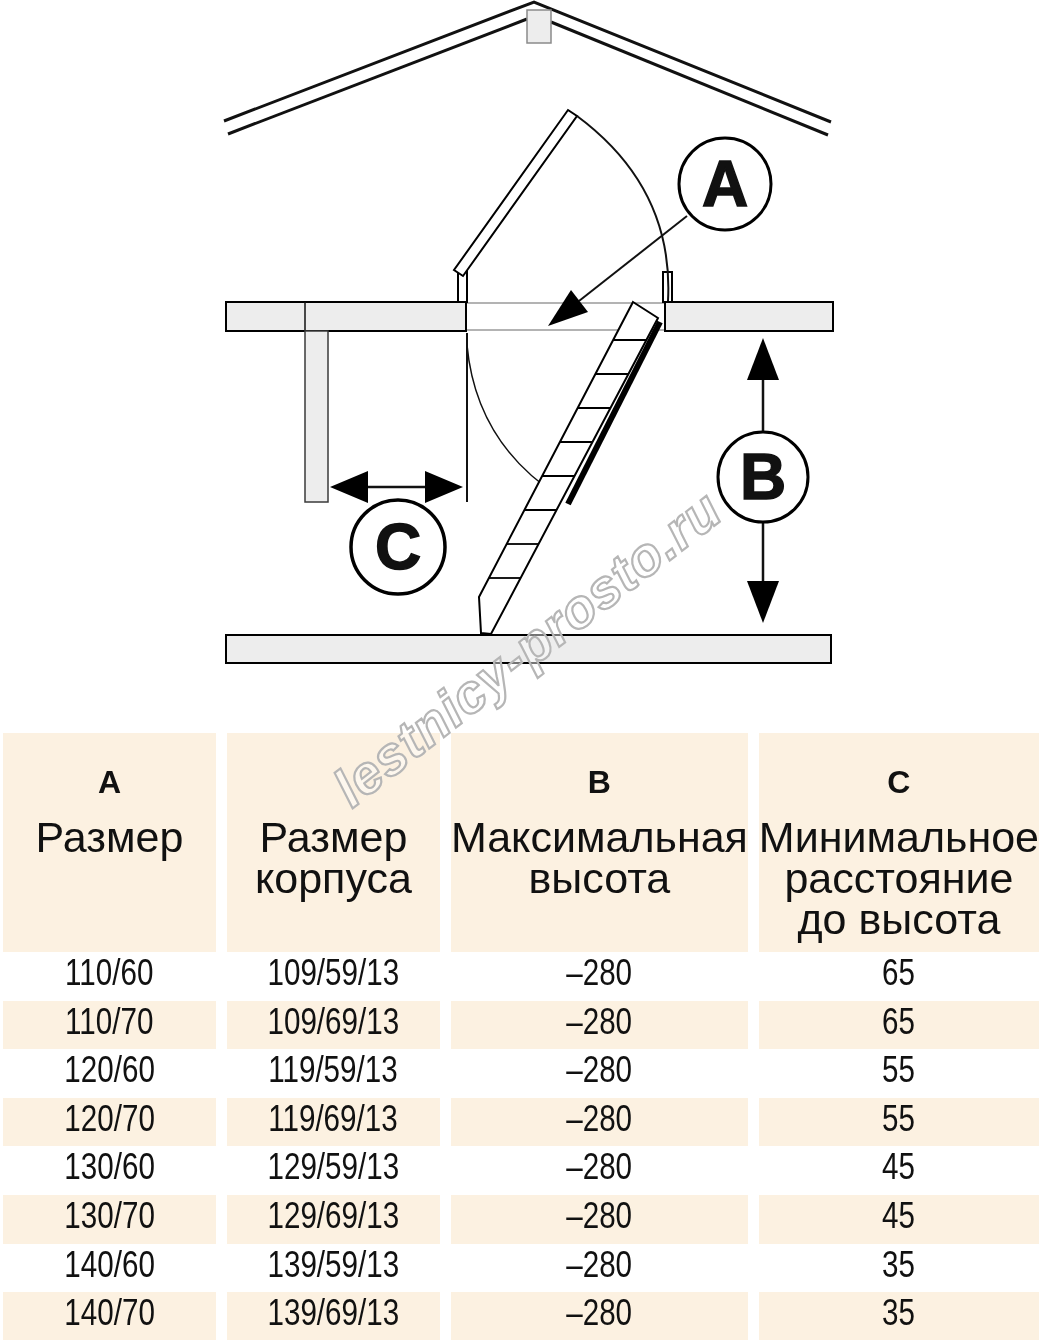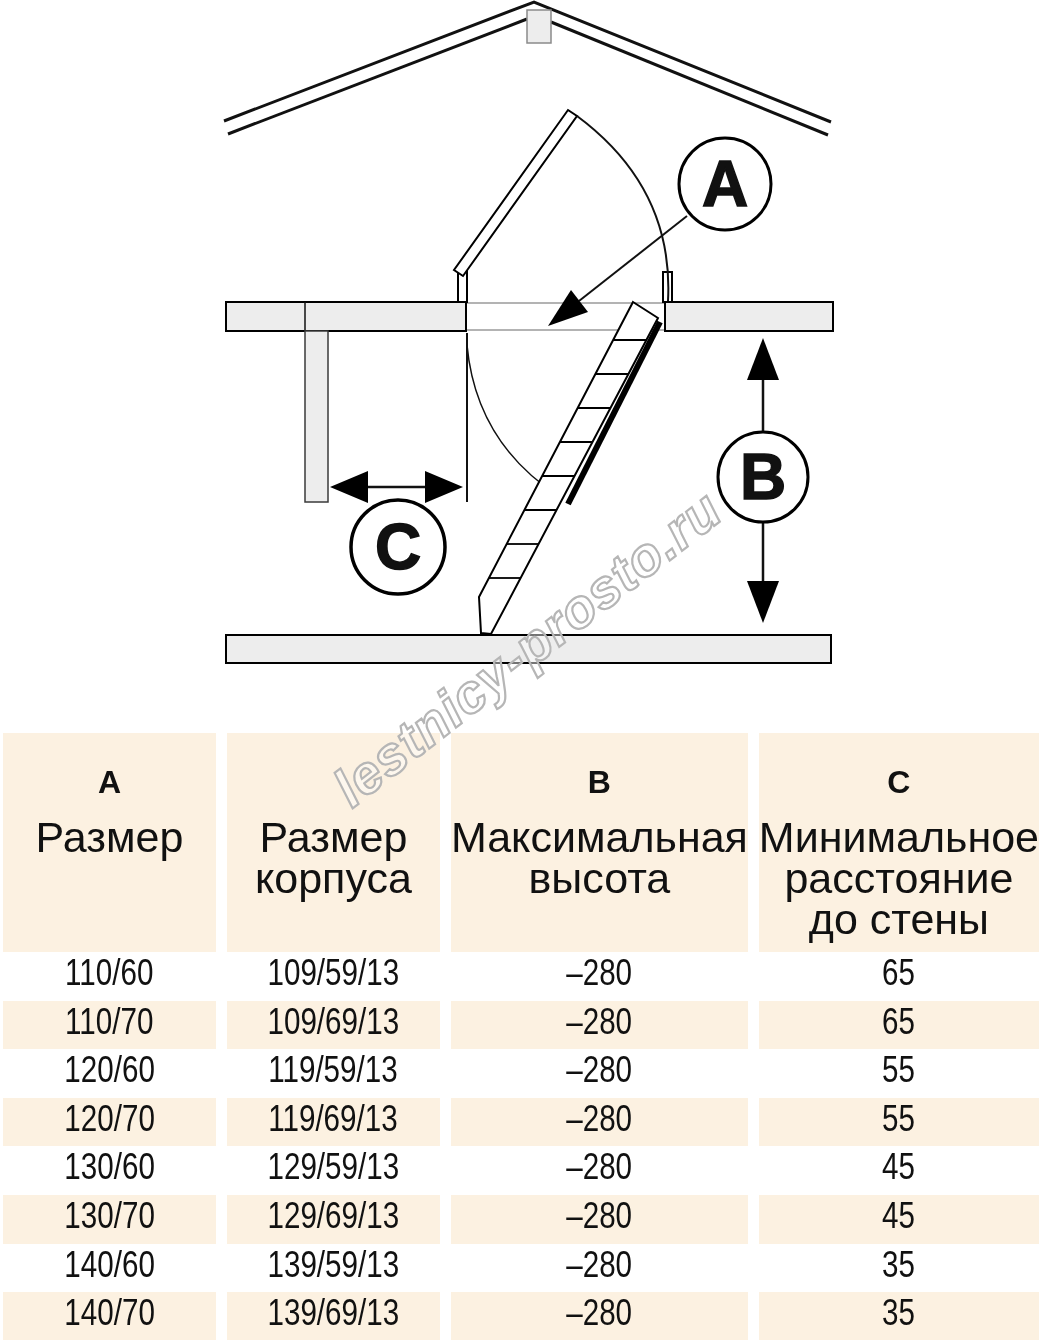--- a/index.html
+++ b/index.html
@@ -124,21 +124,21 @@
     </div>
     <div class="hcell">
       <span class="hletter">B</span>
       <span class="htitle">Максимальная
 высота</span>
     </div>
     <div class="hcell">
       <span class="hletter">C</span>
       <span class="htitle">Минимальное
 расстояние
-до стены</span>
+до высота</span>
     </div>
 
     <div class="trow">
       <div class="dcell">
           <span class="dval">110/60</span>
         </div>
       <div class="dcell">
           <span class="dval">109/59/13</span>
         </div>
       <div class="dcell">

